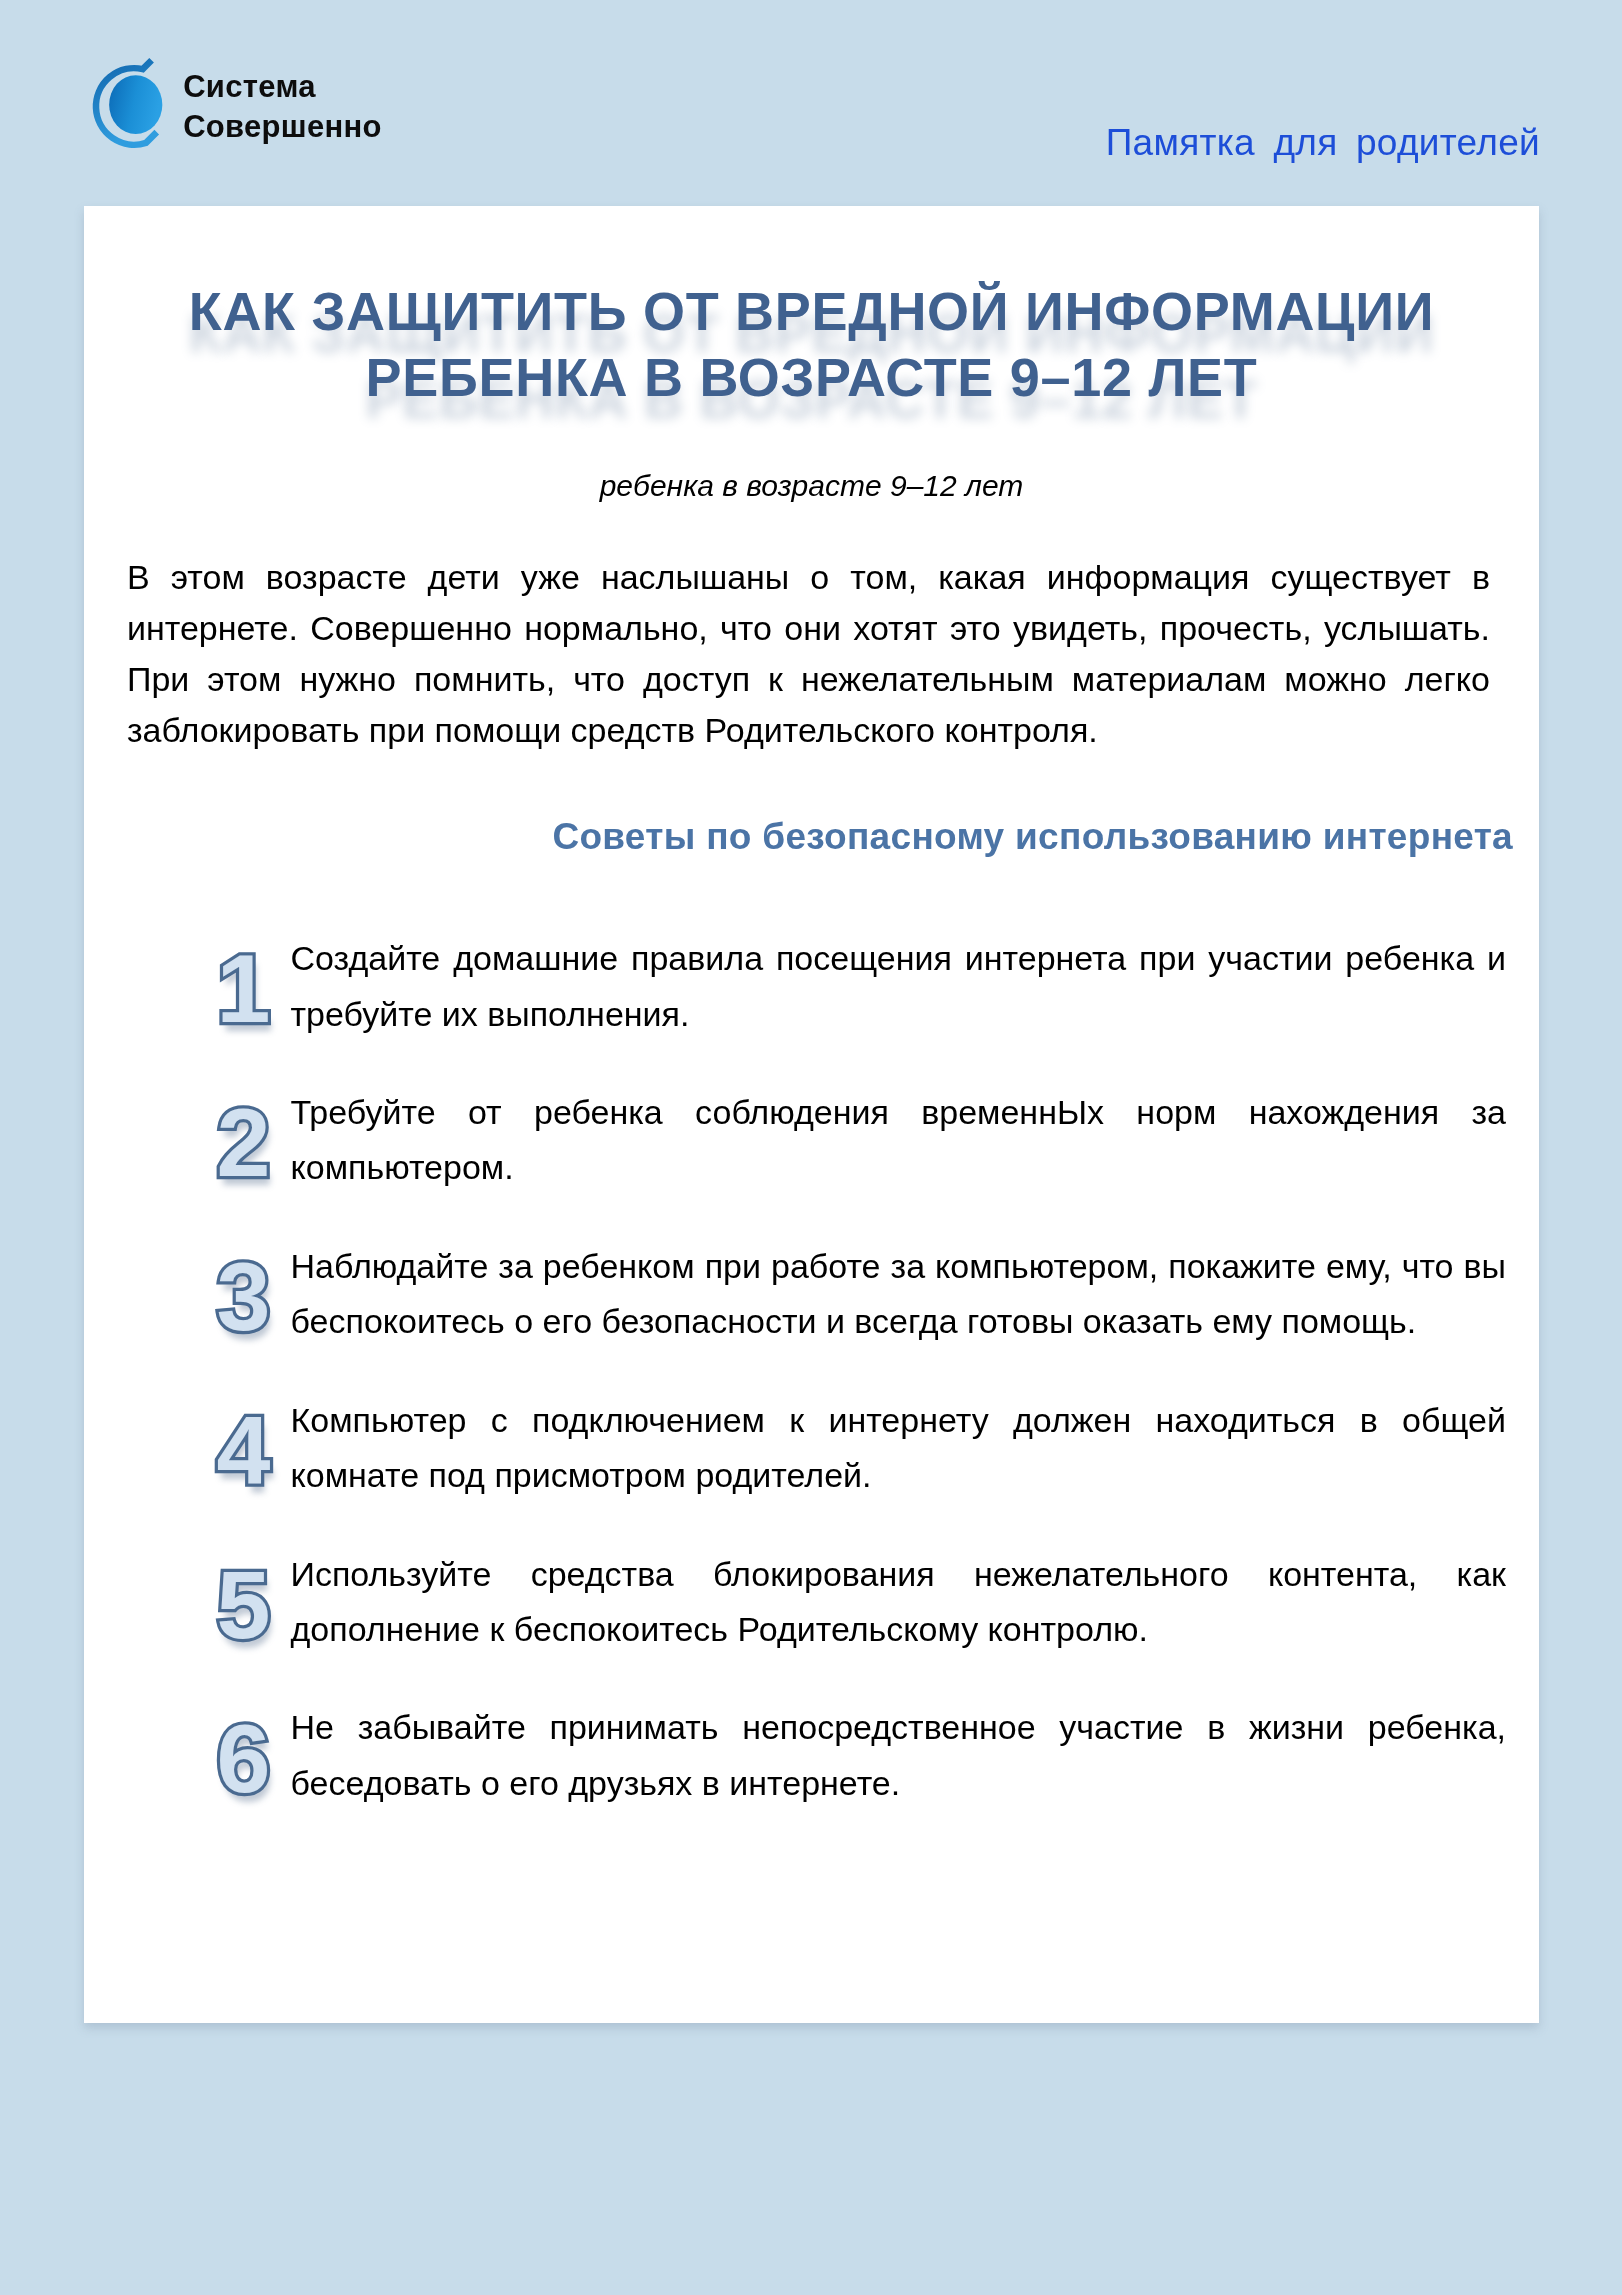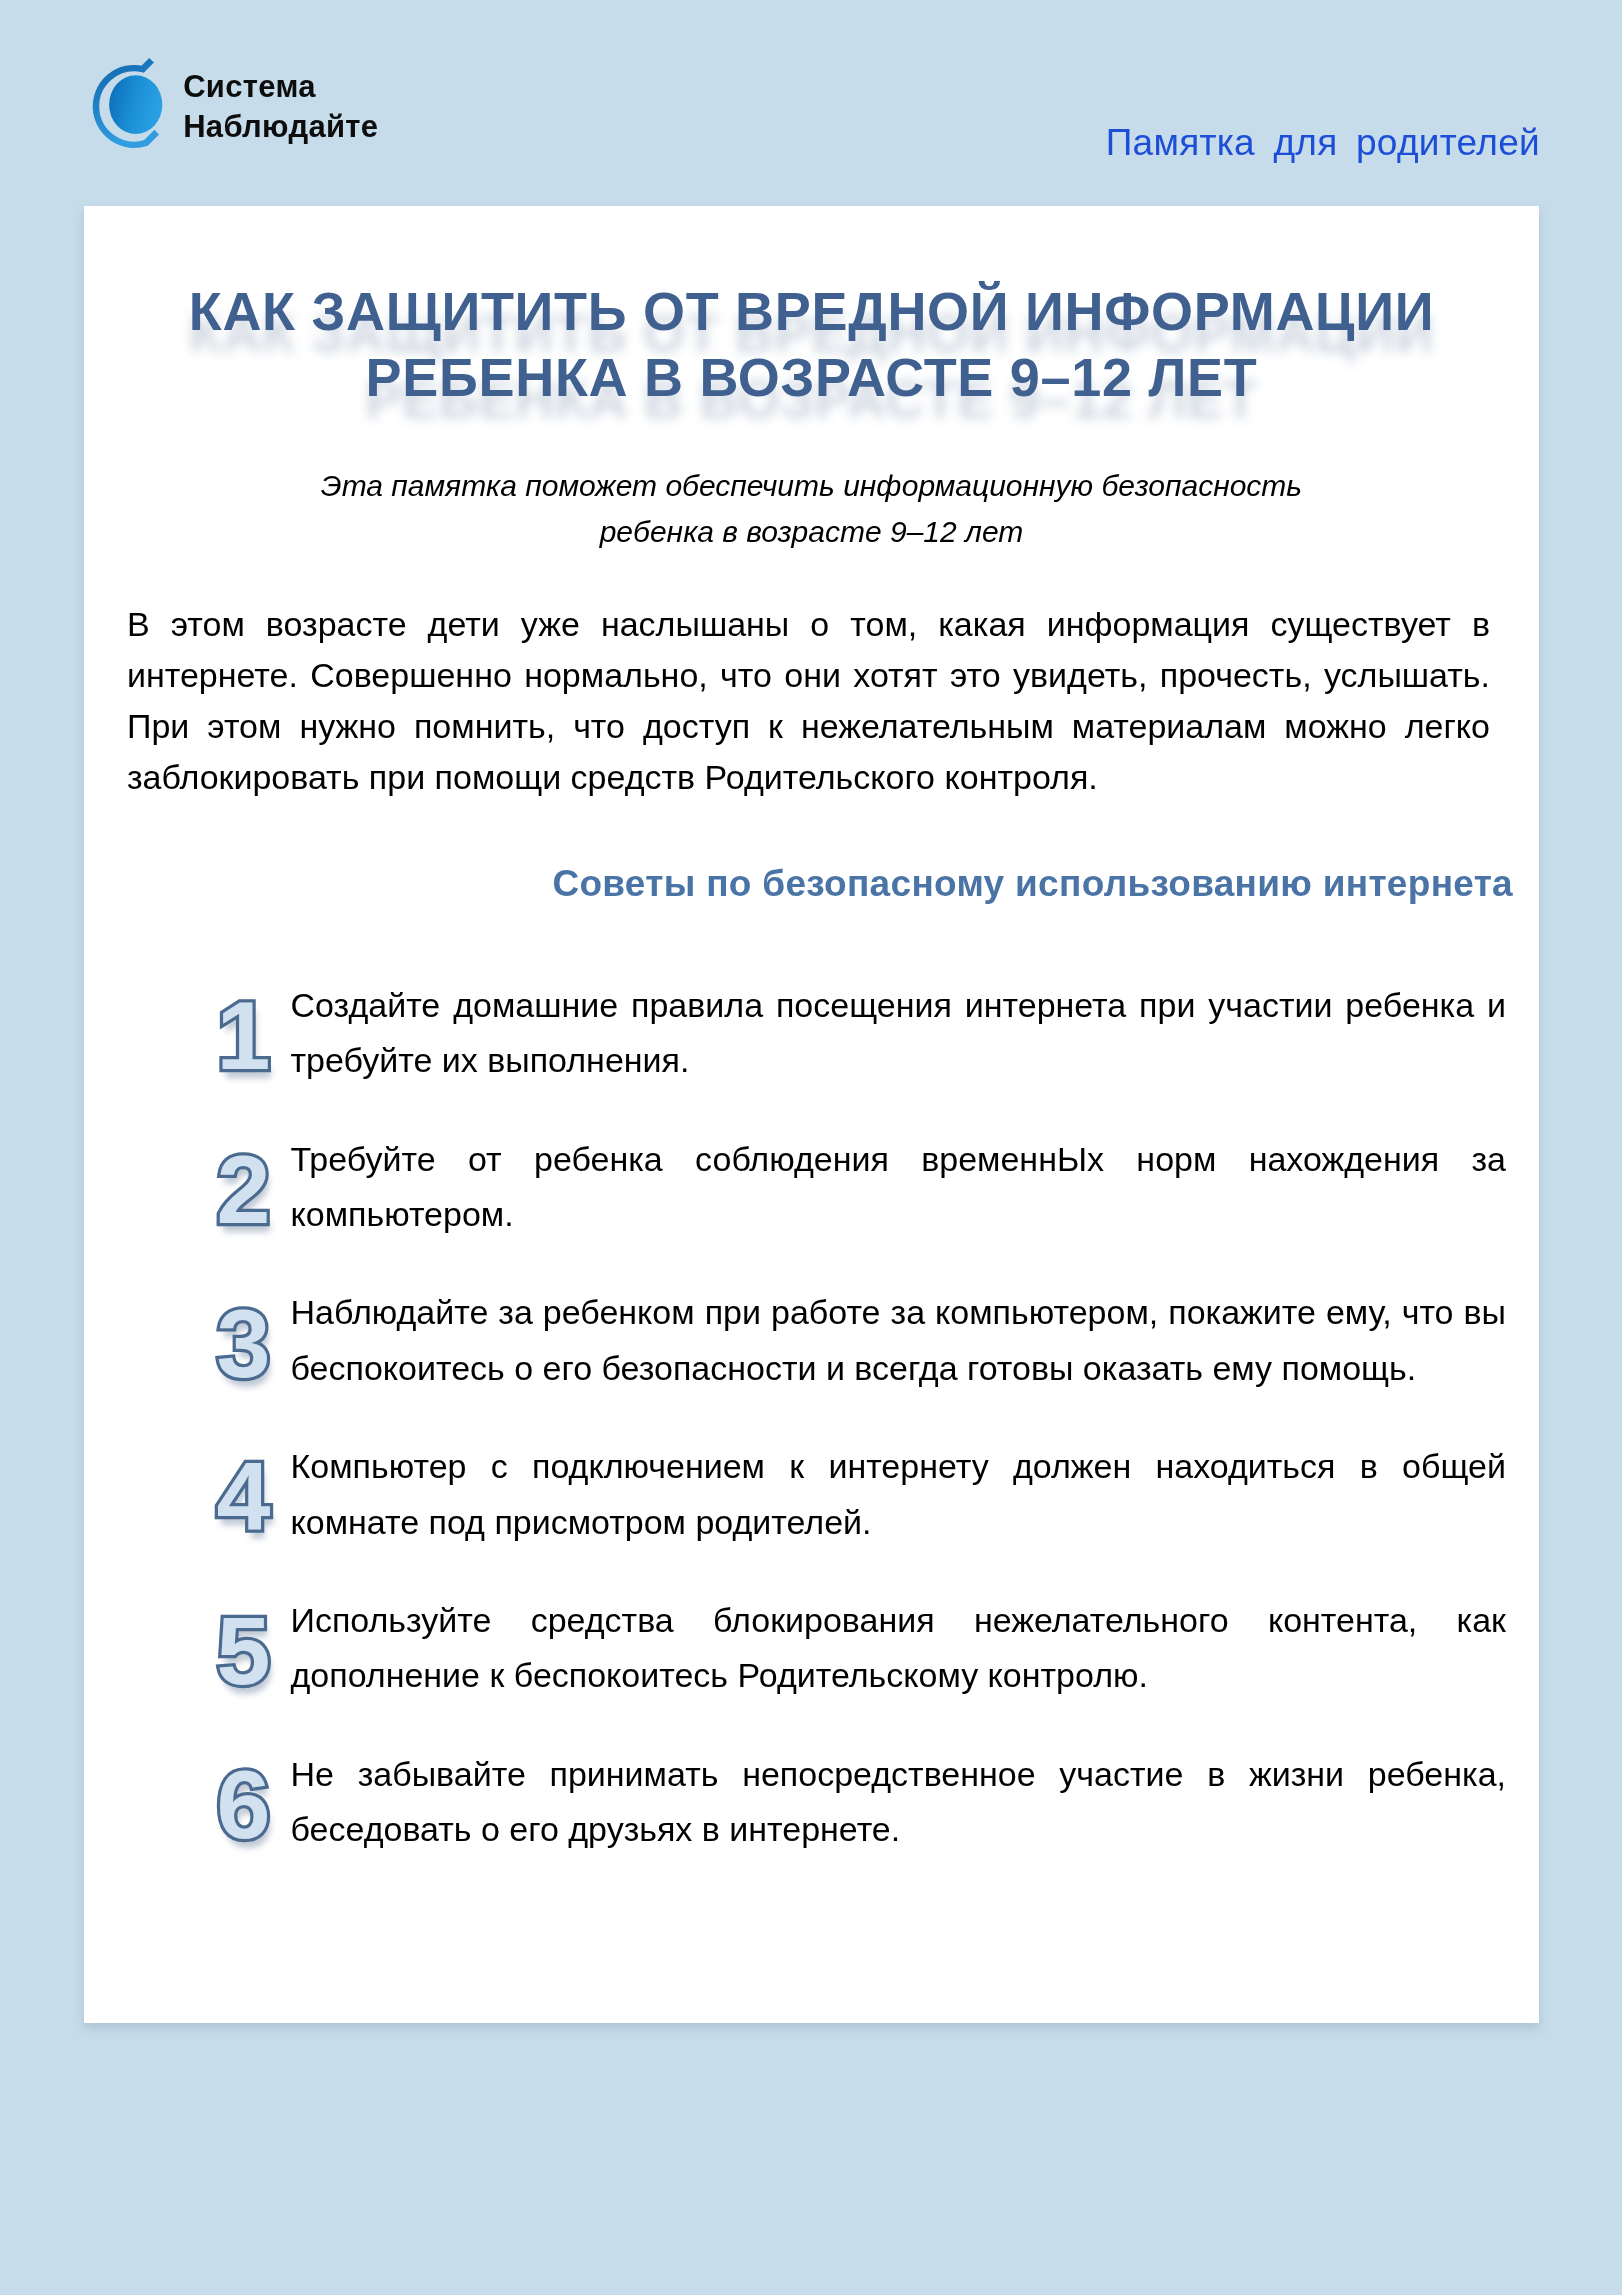--- a/index.html
+++ b/index.html
@@ -145,34 +145,33 @@
         <linearGradient id="ring" x1="0" y1="0" x2="0.3" y2="1">
           <stop offset="0" stop-color="#1166ad"></stop>
           <stop offset="1" stop-color="#2f9ddf"></stop>
         </linearGradient>
       </defs>
       <path d="M132 6 L113 25 A82 82 0 1 0 120 183 L143 160" fill="none" stroke="url(#ring)" stroke-width="14" stroke-linecap="butt" stroke-linejoin="miter"></path>
       <ellipse cx="98" cy="101" rx="57" ry="63" fill="url(#sphere)"></ellipse>
     </svg>
     <div class="logo-text">
       <div>Система</div>
-      <div>Наблюдайте</div>
+      <div>Совершенно</div>
     </div>
   </div>
   <div class="badge">Памятка для родителей</div>
 </div>
 
 <div class="card">
   <div class="title">
     <div>КАК ЗАЩИТИТЬ ОТ ВРЕДНОЙ ИНФОРМАЦИИ</div>
     <div>РЕБЕНКА В ВОЗРАСТЕ 9–12 ЛЕТ</div>
   </div>
 
   <div class="subtitle">
-    <div>Эта памятка поможет обеспечить информационную безопасность</div>
     <div>ребенка в возрасте 9–12 лет</div>
   </div>
 
   <div class="intro">В этом возрасте дети уже наслышаны о том, какая информация существует в интернете. Совершенно нормально, что они хотят это увидеть, прочесть, услышать. При этом нужно помнить, что доступ к нежелательным материалам можно легко заблокировать при помощи средств Родительского контроля.</div>
 
   <div class="section-heading">Советы по безопасному использованию интернета</div>
 
   <div class="tips">
 
     <div class="tip">

